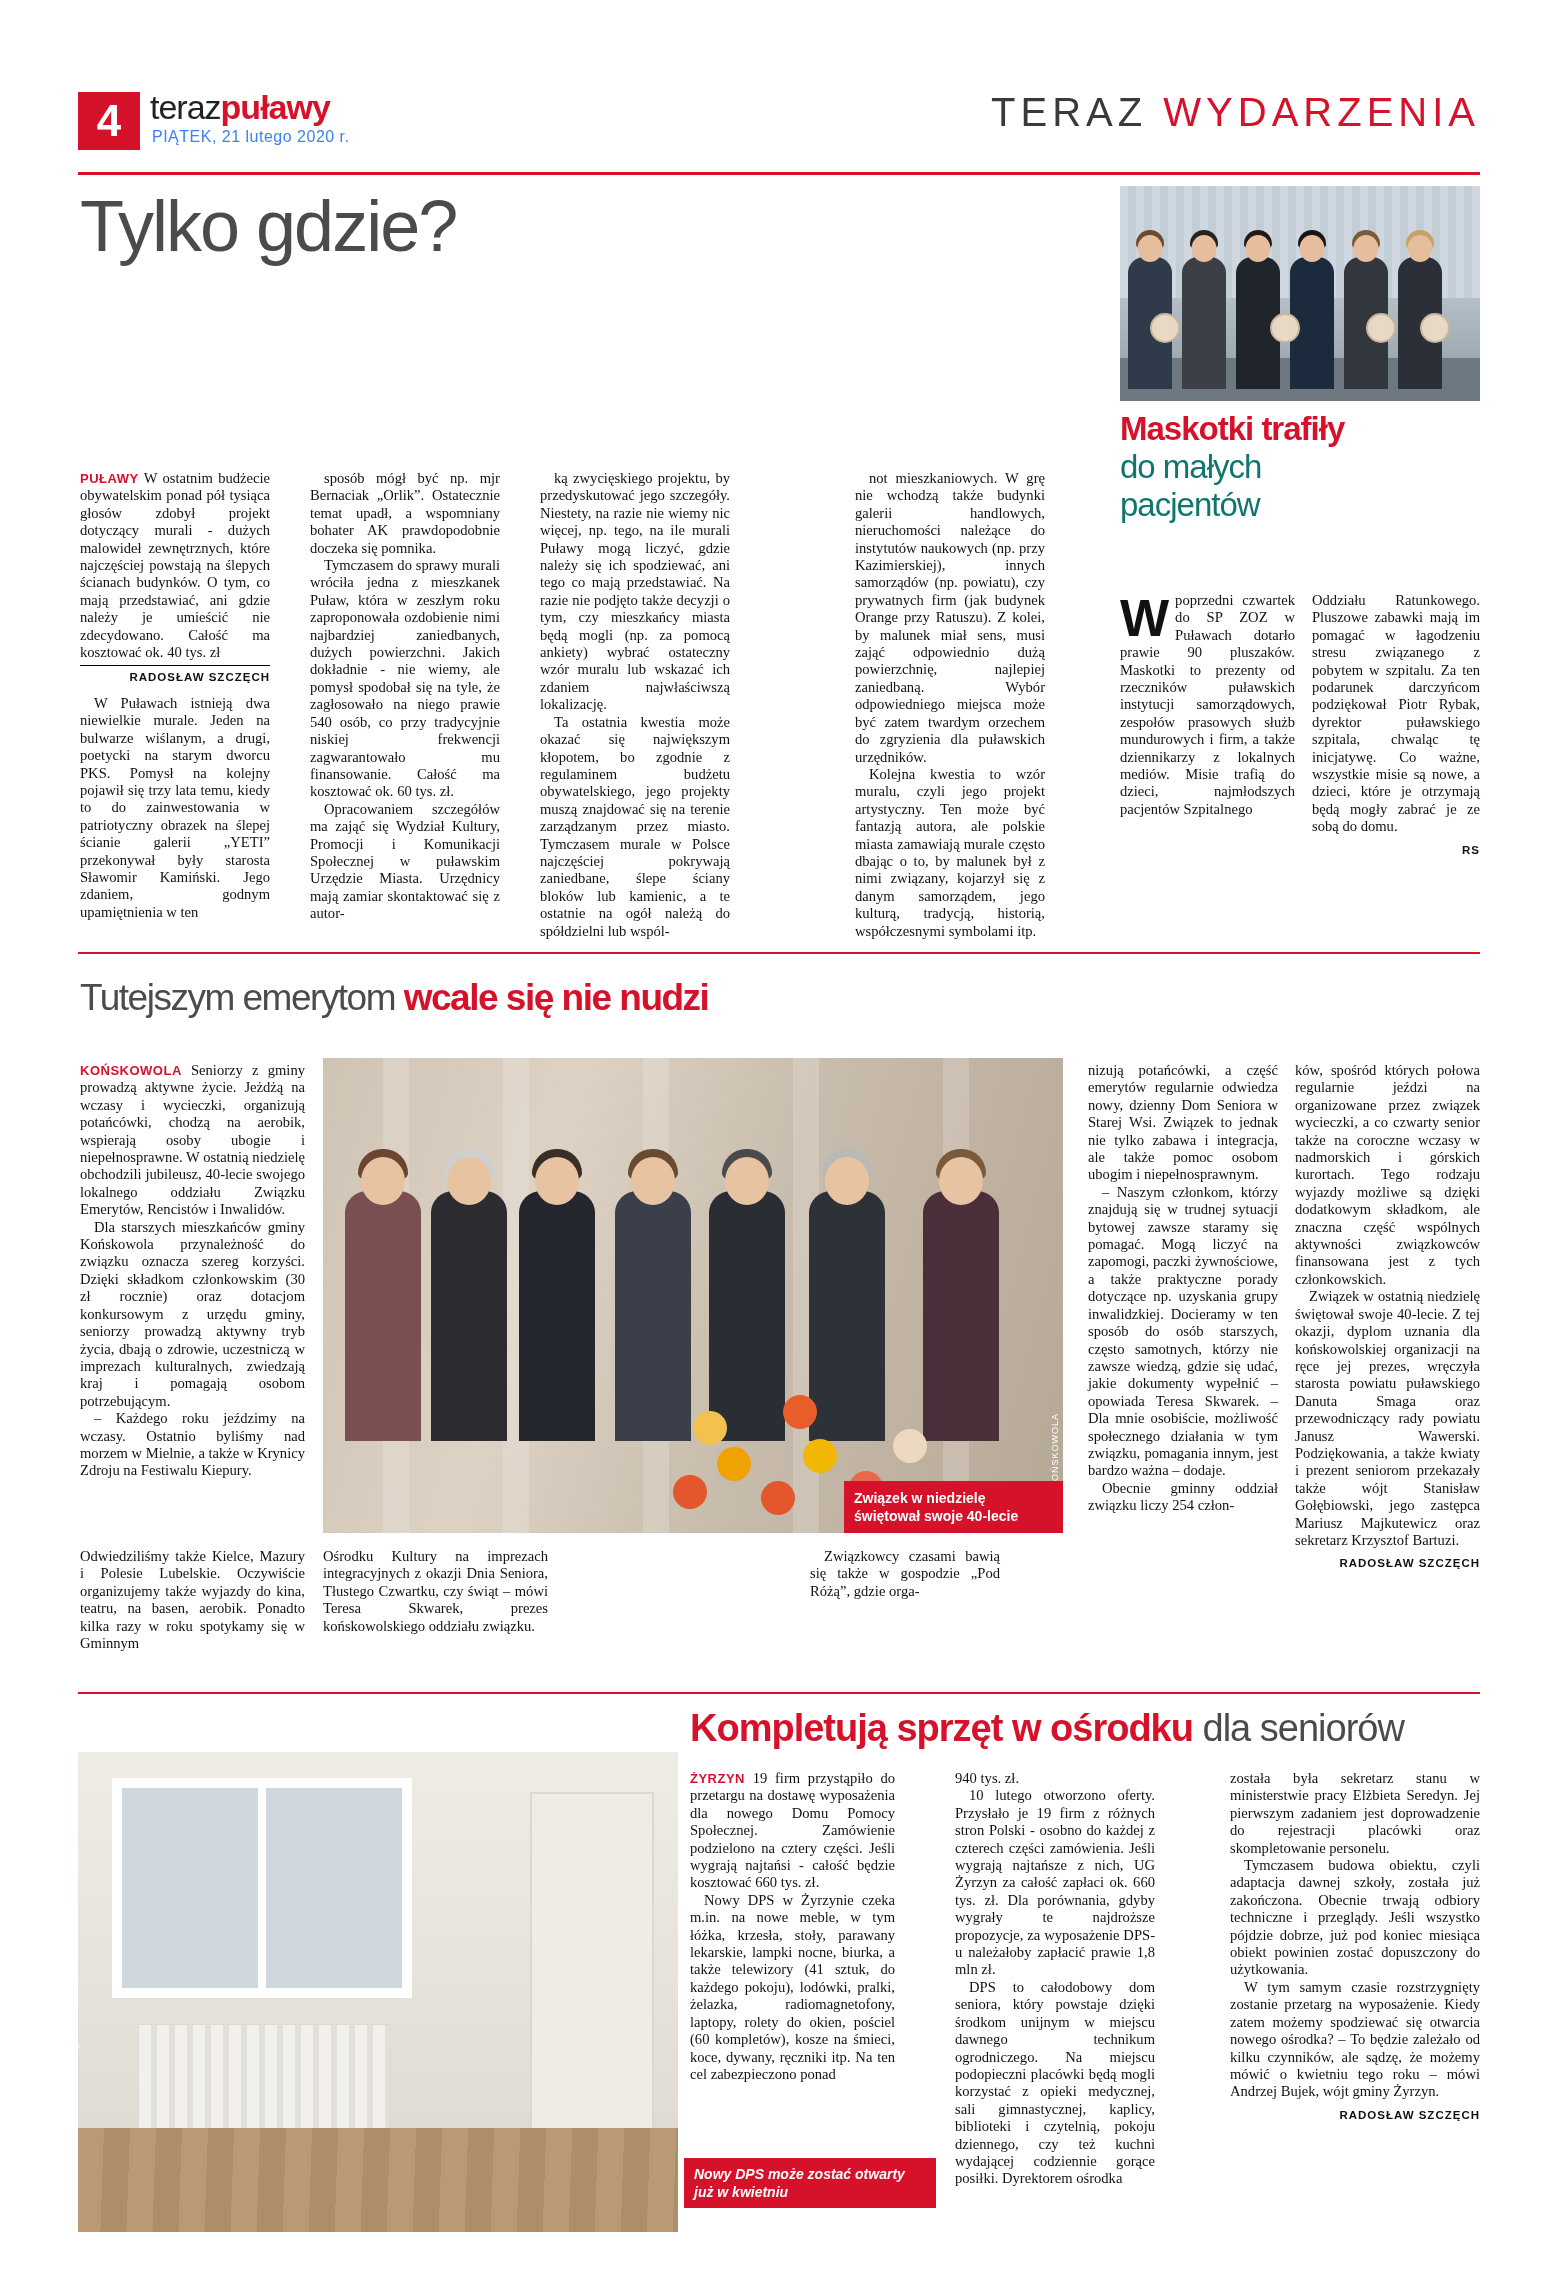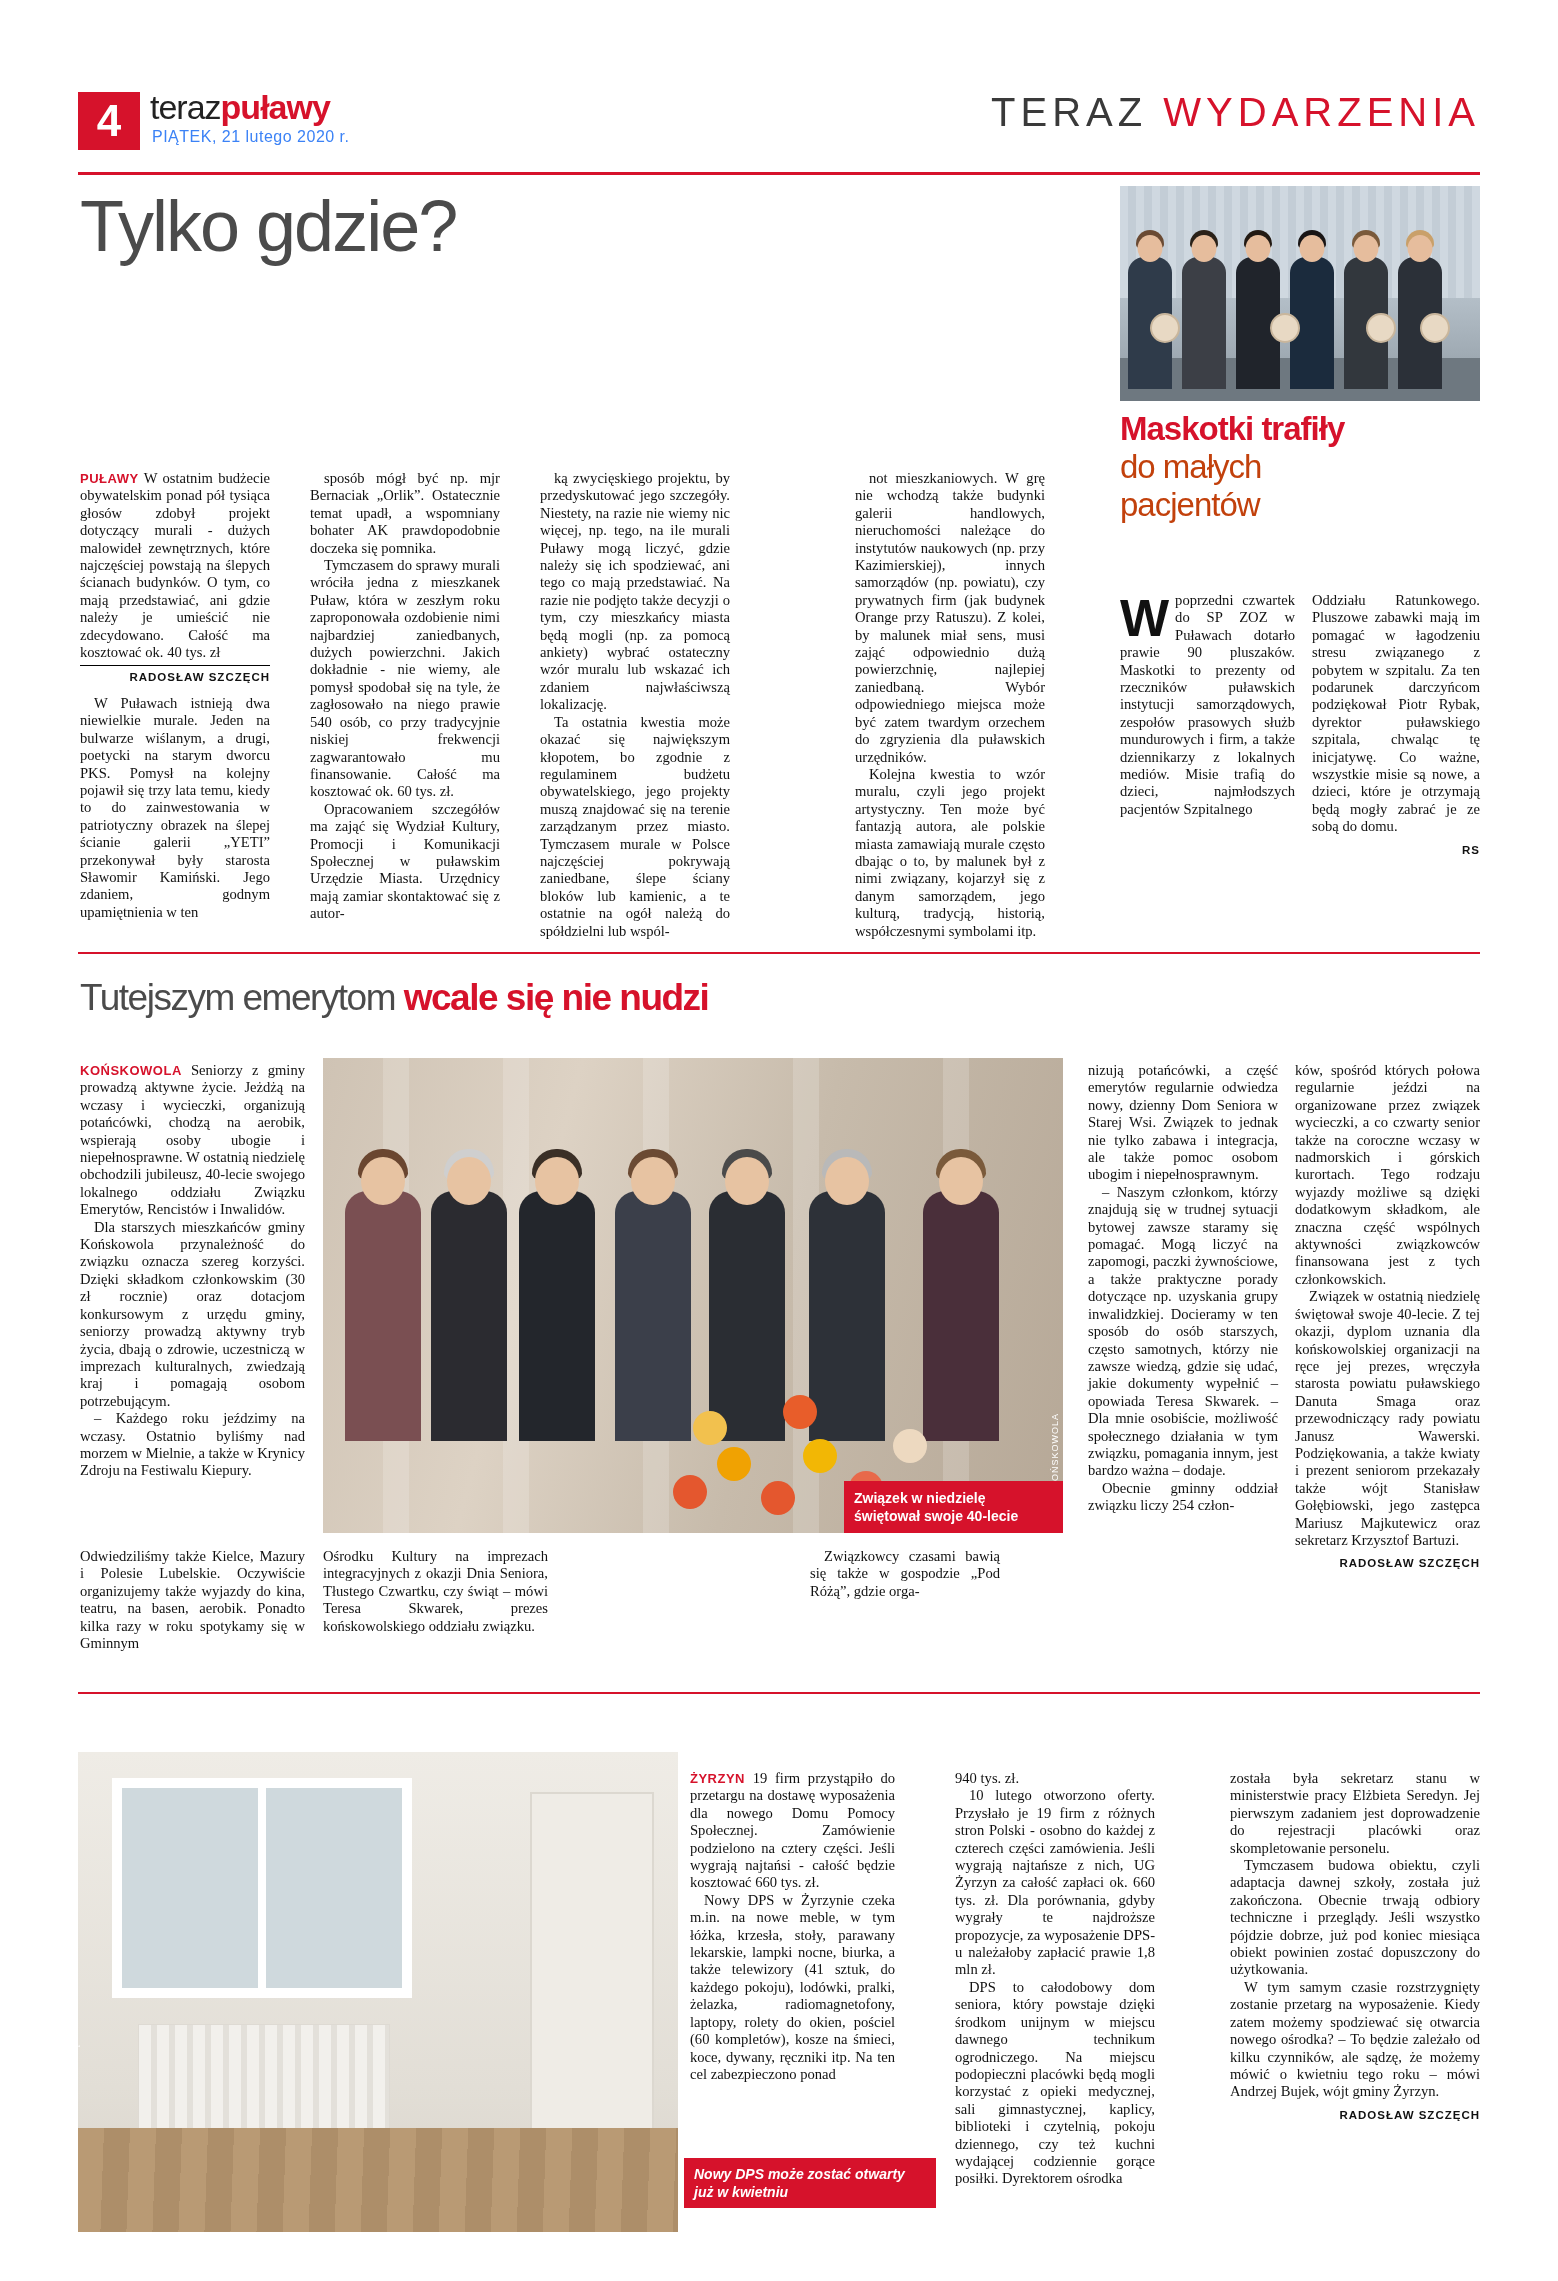--- a/index.html
+++ b/index.html
@@ -40,21 +40,21 @@
   .f4{left:170px;background:#1b2b3d;} .f4 .hair{background:#191515;}
   .f5{left:224px;background:#32373d;} .f5 .hair{background:#7a5a3b;}
   .f6{left:278px;background:#2b3038;} .f6 .hair{background:#c9a06a;}
   .toy{position:absolute;bottom:46px;width:26px;height:26px;border-radius:50%;background:#e8d9c4;border:2px solid #c9b69c;}
   .photo-credit{position:absolute;right:2px;top:56px;transform:rotate(-90deg);transform-origin:right top;
                  font-family:"Liberation Sans",sans-serif;font-size:8px;color:#fff;letter-spacing:1px;}
 
   
   .mask-head{position:absolute;left:1120px;top:410px;width:370px;}
   .mask-head .l1{font-family:"Liberation Sans",sans-serif;font-weight:bold;font-size:33px;line-height:38px;color:#d6122b;margin:0;letter-spacing:-1px;}
-  .mask-head .l2{font-family:"Liberation Sans",sans-serif;font-weight:300;font-size:33px;line-height:38px;color:#c2410c;margin:0;letter-spacing:-1px;}
+  .mask-head .l2{font-family:"Liberation Sans",sans-serif;font-weight:300;font-size:33px;line-height:38px;color:#0f766e;margin:0;letter-spacing:-1px;}
 
   
   .col{position:absolute;font-size:14.6px;line-height:17.4px;text-align:justify;color:#111;}
   .col p{margin:0 0 0 0;text-indent:14px;}
   .col p.noind{text-indent:0;}
   .lead-tag{font-family:"Liberation Sans",sans-serif;font-weight:bold;font-size:13px;color:#d6122b;letter-spacing:.5px;}
   .byline{font-family:"Liberation Sans",sans-serif;font-weight:bold;font-size:11.5px;letter-spacing:1px;text-align:right;margin-top:6px;}
   .byline-line{border-top:1px solid #000;margin-top:4px;padding-top:3px;}
 
   .dropcap{float:left;font-family:"Liberation Sans",sans-serif;font-weight:bold;font-size:52px;line-height:44px;margin:4px 6px 0 0;color:#111;}
@@ -274,20 +274,23 @@
     <p>Obecnie gminny oddział związku liczy 254 człon-</p>
   </div>
 
   <div class="col" style="left:1295px;top:1062px;width:185px;">
     <p class="noind">ków, spośród których połowa regularnie jeździ na organizowane przez związek wycieczki, a co czwarty senior także na coroczne wczasy w nadmorskich i górskich kurortach. Tego rodzaju wyjazdy możliwe są dzięki dodatkowym składkom, ale znaczna część wspólnych aktywności związkowców finansowana jest z tych członkowskich.</p>
     <p>Związek w ostatnią niedzielę świętował swoje 40-lecie. Z tej okazji, dyplom uznania dla końskowolskiej organizacji na ręce jej prezes, wręczyła starosta powiatu puławskiego Danuta Smaga oraz przewodniczący rady powiatu Janusz Wawerski. Podziękowania, a także kwiaty i prezent seniorom przekazały także wójt Stanisław Gołębiowski, jego zastępca Mariusz Majkutewicz oraz sekretarz Krzysztof Bartuzi.</p>
     <div class="byline">RADOSŁAW SZCZĘCH</div>
   </div>
 
   <div class="rule3"></div>
+  <div class="feat3-head">
+    <span class="bold">Kompletują sprzęt w ośrodku</span><span class="light"> dla seniorów</span>
+  </div>
 
   <div class="photo-room">
     <div class="room-wall"></div>
     <div class="room-window"></div>
     <div class="room-rad"></div>
     <div class="room-door"></div>
     <div class="room-floor"></div>
     <div class="room-credit">FOT. RADOSŁAW SZCZĘCH / ARCHIWUM</div>
   </div>
   <div class="room-caption">Nowy DPS może zostać otwarty już w kwietniu</div>

